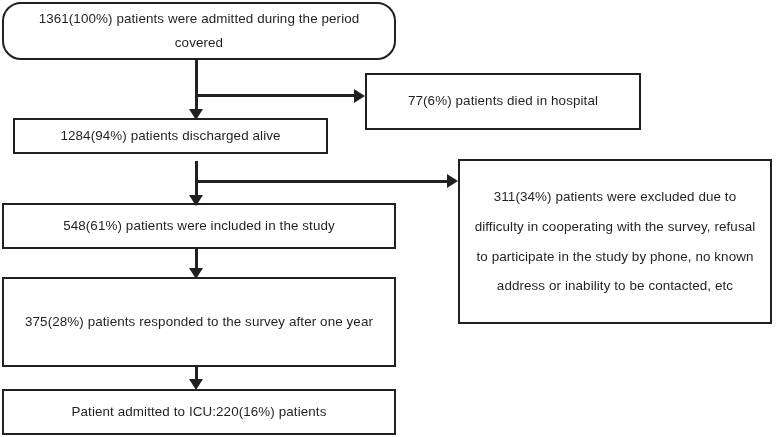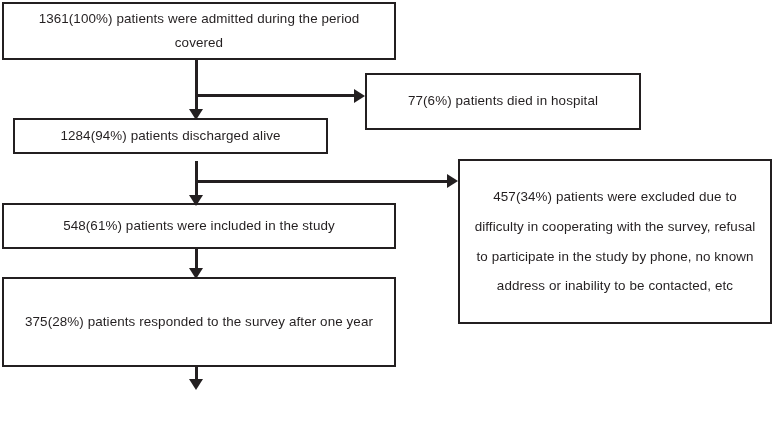--- a/index.html
+++ b/index.html
@@ -32,21 +32,21 @@
     line-height: 1.82;
     letter-spacing: 0.1px;
     padding: 2px 10px;
     z-index: 2;
   }
   .flow-box .txt {
     display: block;
     width: 100%;
   }
   
-  #box-admitted   { left: 2px;   top: 2px;   width: 394px; height: 58px; }
+  #box-admitted   { left: 2px;   top: 2px;   width: 394px; height: 58px; border-radius: 19px; }
   #box-died       { left: 365px; top: 73px;  width: 276px; height: 57px; }
   #box-discharged { left: 13px;  top: 118px; width: 315px; height: 36px; }
   #box-included   { left: 2px;   top: 203px; width: 394px; height: 46px; }
   #box-responded  { left: 2px;   top: 277px; width: 394px; height: 90px; }
   #box-icu        { left: 2px;   top: 389px; width: 394px; height: 46px; }
   #box-excluded   { left: 458px; top: 159px; width: 314px; height: 165px;
                     line-height: 2.22; }
 
   
   .ln {
@@ -110,25 +110,28 @@
 
   <div id="box-died" class="flow-box">
     <span class="txt">77(6%) patients died in hospital</span>
   </div>
 
   <div id="box-discharged" class="flow-box">
     <span class="txt">1284(94%) patients discharged alive</span>
   </div>
 
   <div id="box-excluded" class="flow-box">
-    <span class="txt">457(34%) patients were excluded due to difficulty in cooperating with the survey, refusal to participate in the study by phone, no known address or inability to be contacted, etc</span>
+    <span class="txt">311(34%) patients were excluded due to difficulty in cooperating with the survey, refusal to participate in the study by phone, no known address or inability to be contacted, etc</span>
   </div>
 
   <div id="box-included" class="flow-box">
     <span class="txt">548(61%) patients were included in the study</span>
   </div>
 
   <div id="box-responded" class="flow-box">
     <span class="txt">375(28%) patients responded to the survey after one year</span>
   </div>
 
+  <div id="box-icu" class="flow-box">
+    <span class="txt">Patient admitted to ICU:220(16%) patients</span>
+  </div>
 
 </div>
 
 </body></html>

